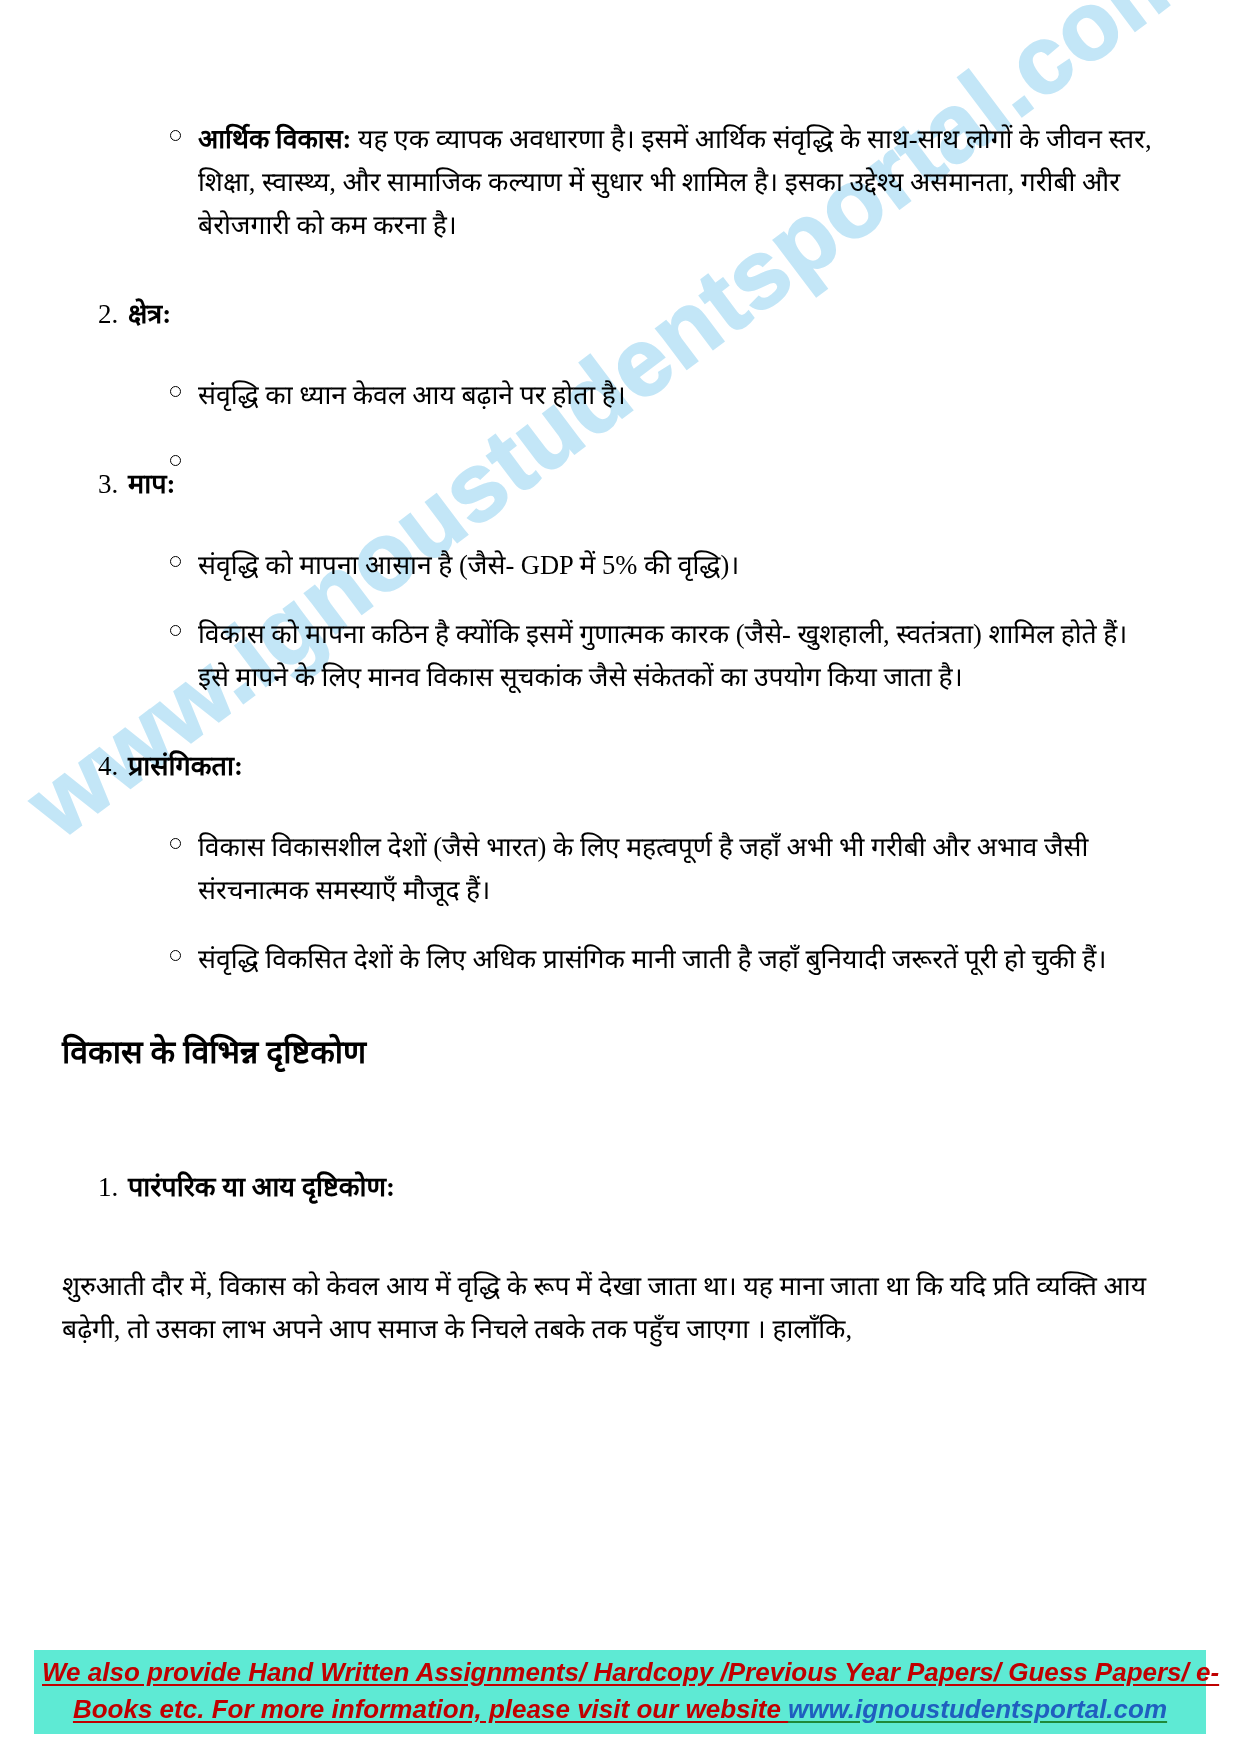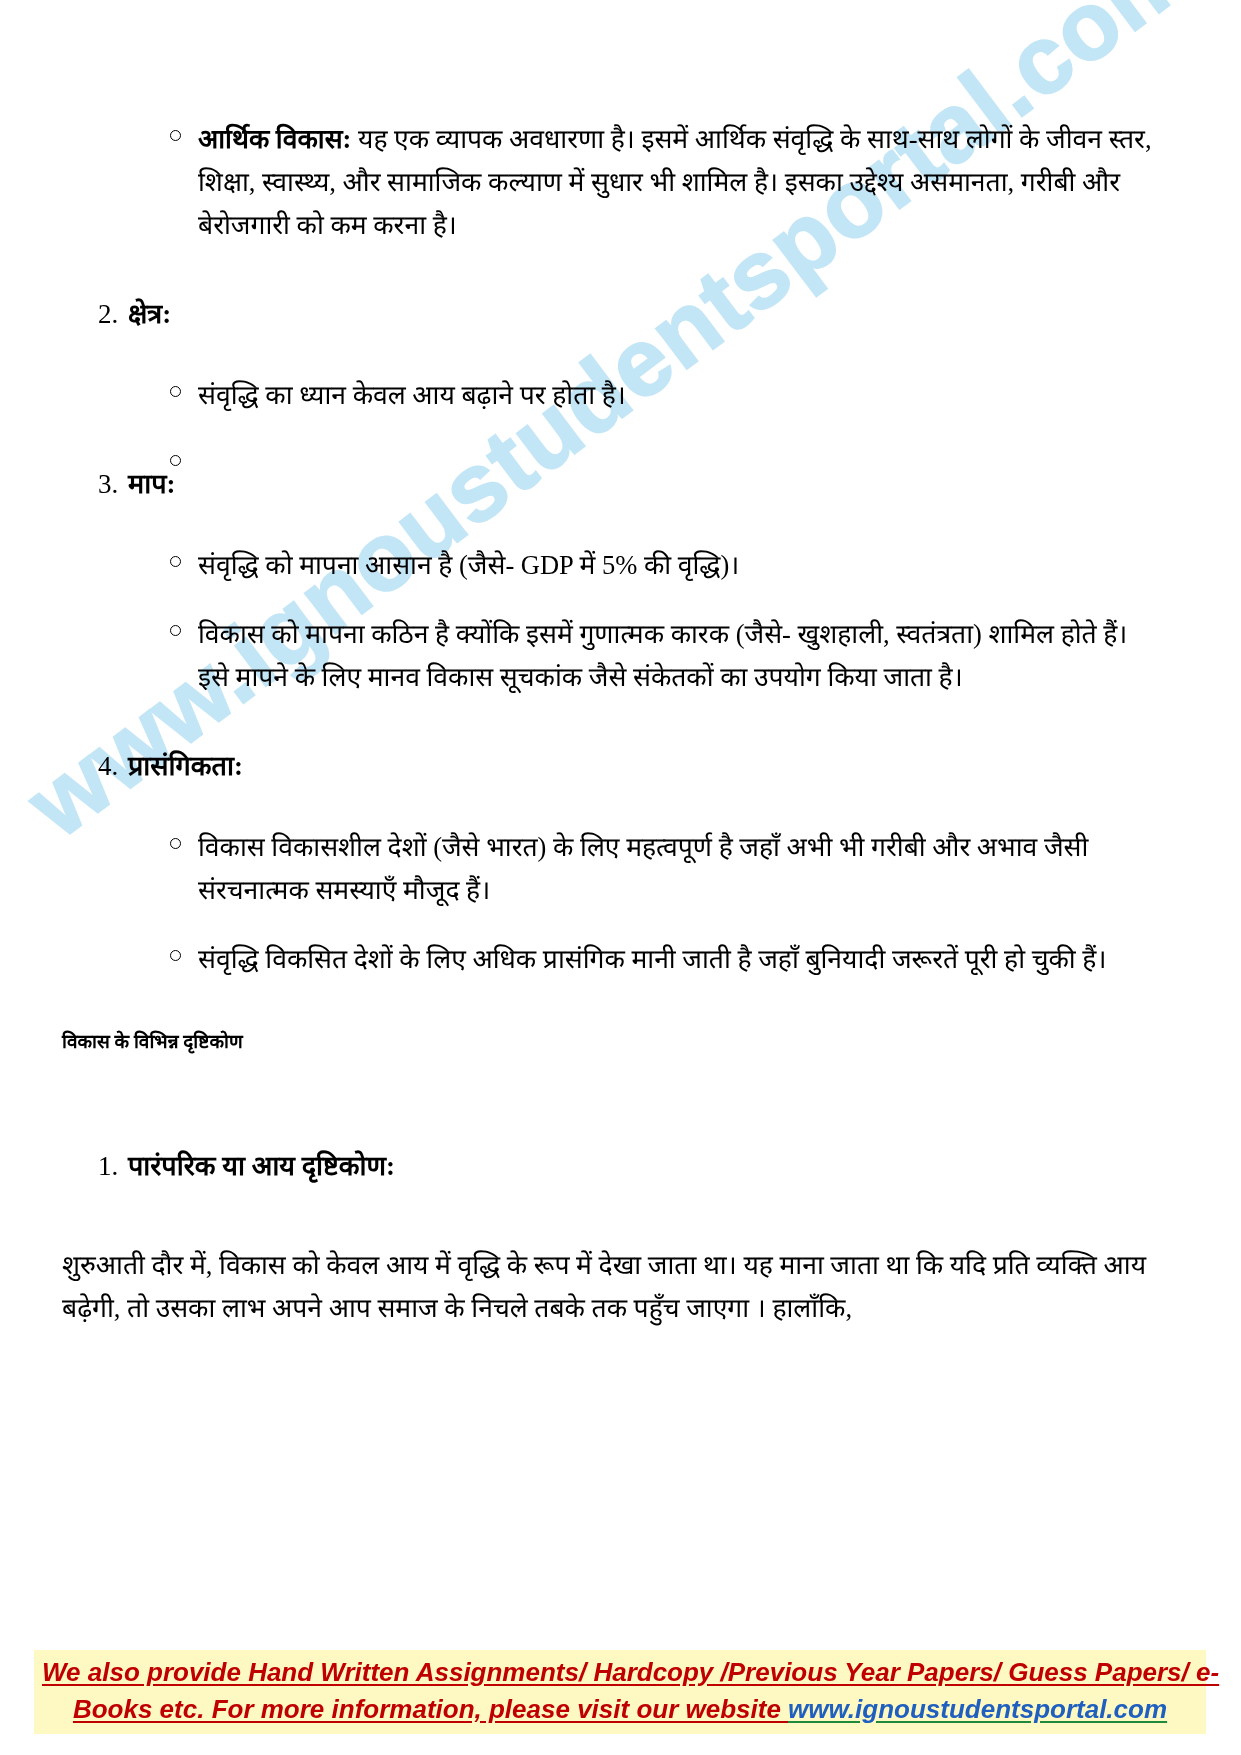--- a/index.html
+++ b/index.html
@@ -98,21 +98,21 @@
     box-sizing: border-box;
   }
   .sub-bullet .body {
     display: block;
   }
 
   .bold { font-weight: 700; }
 
   .section-heading {
     margin: 0 0 0 0;
-    font-size: 19px;
+    font-size: 32px;
     font-weight: 700;
     line-height: 1.6;
   }
 
   .para {
     margin: 0;
     font-size: 26.5px;
     line-height: 1.62;
   }
 
@@ -120,21 +120,21 @@
   .gap-md  { height: 34px; }
   .gap-lg  { height: 44px; }
   .gap-xl  { height: 52px; }
 
   
   #footer-banner {
     position: absolute;
     left: 34px;
     top: 1650px;
     width: 1172px;
-    background: #fef9c3;
+    background: #5eead4;
     padding: 4px 6px 6px 6px;
     box-sizing: border-box;
     z-index: 3;
   }
   .footer-line {
     font-family: "Liberation Sans", "DejaVu Sans", sans-serif;
     font-style: italic;
     font-weight: 700;
     font-size: 26px;
     line-height: 1.42;

